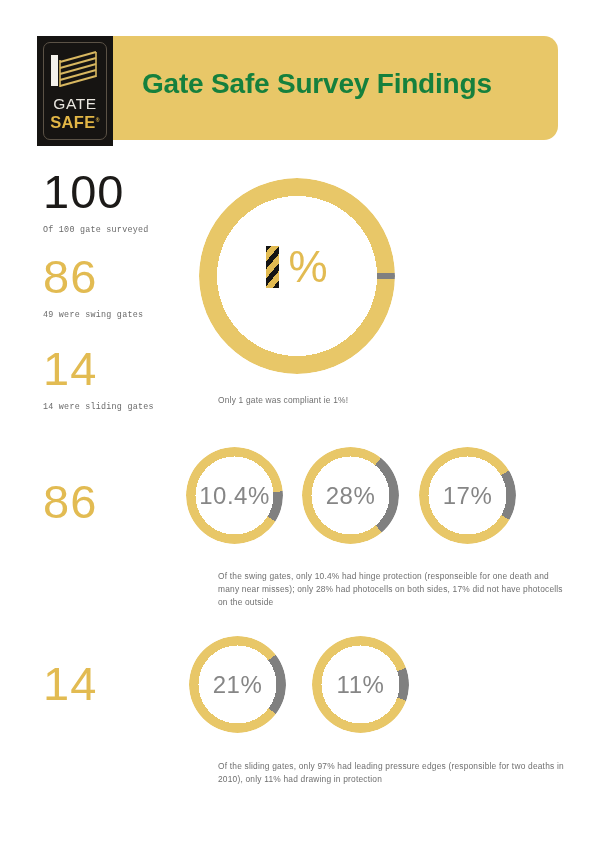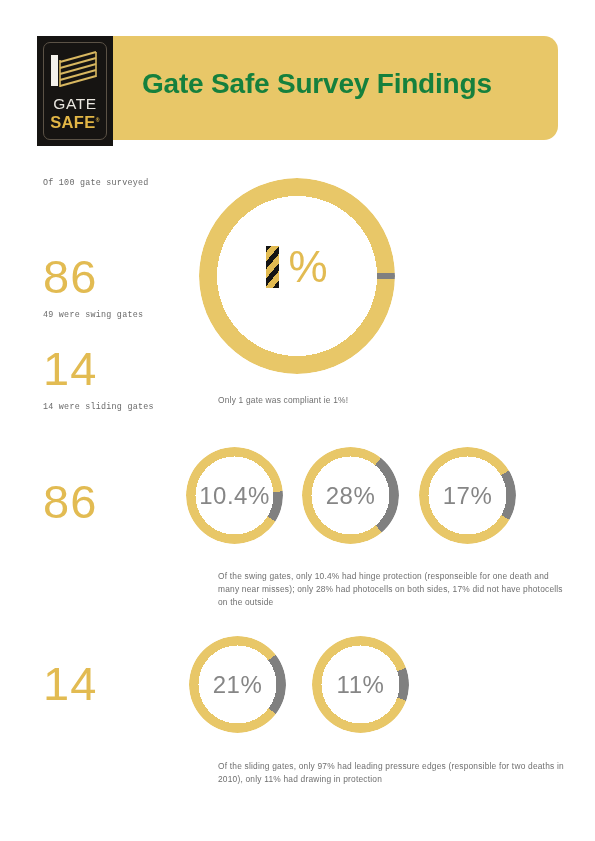--- a/index.html
+++ b/index.html
@@ -241,20 +241,21 @@
       </svg>
     </div>
     <div id="logo-text-gate">GATE</div>
     <div id="logo-text-safe"><span>SAFE</span><span class="tm">®</span></div>
   </div>
 </div>
 
 <div id="header-title">Gate Safe Survey Findings</div>
 
 <div class="stat-block" id="stat-100">
+  <div class="stat-number dark">100</div>
   <div class="stat-caption">Of 100 gate surveyed</div>
 </div>
 
 <div class="stat-block" id="stat-86">
   <div class="stat-number gold">86</div>
   <div class="stat-caption">49 were swing gates</div>
 </div>
 
 <div class="stat-block" id="stat-14">
   <div class="stat-number gold">14</div>

